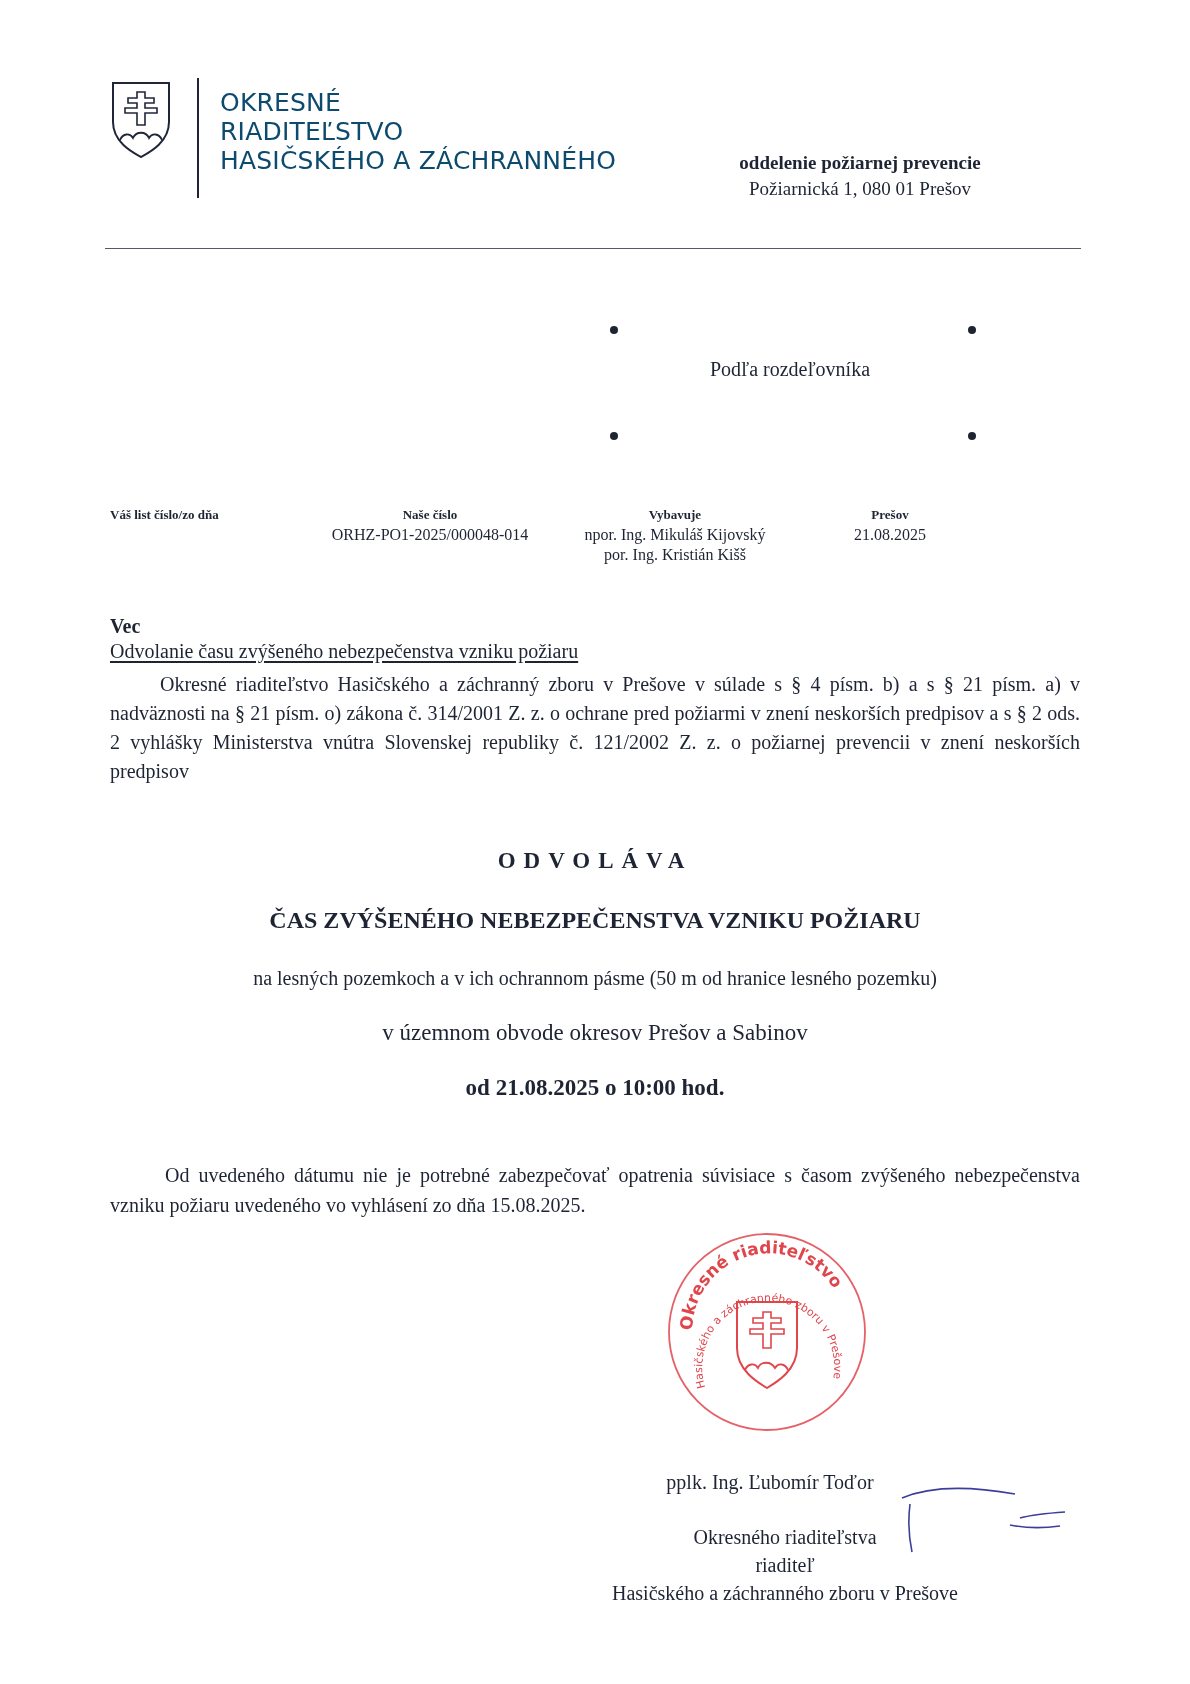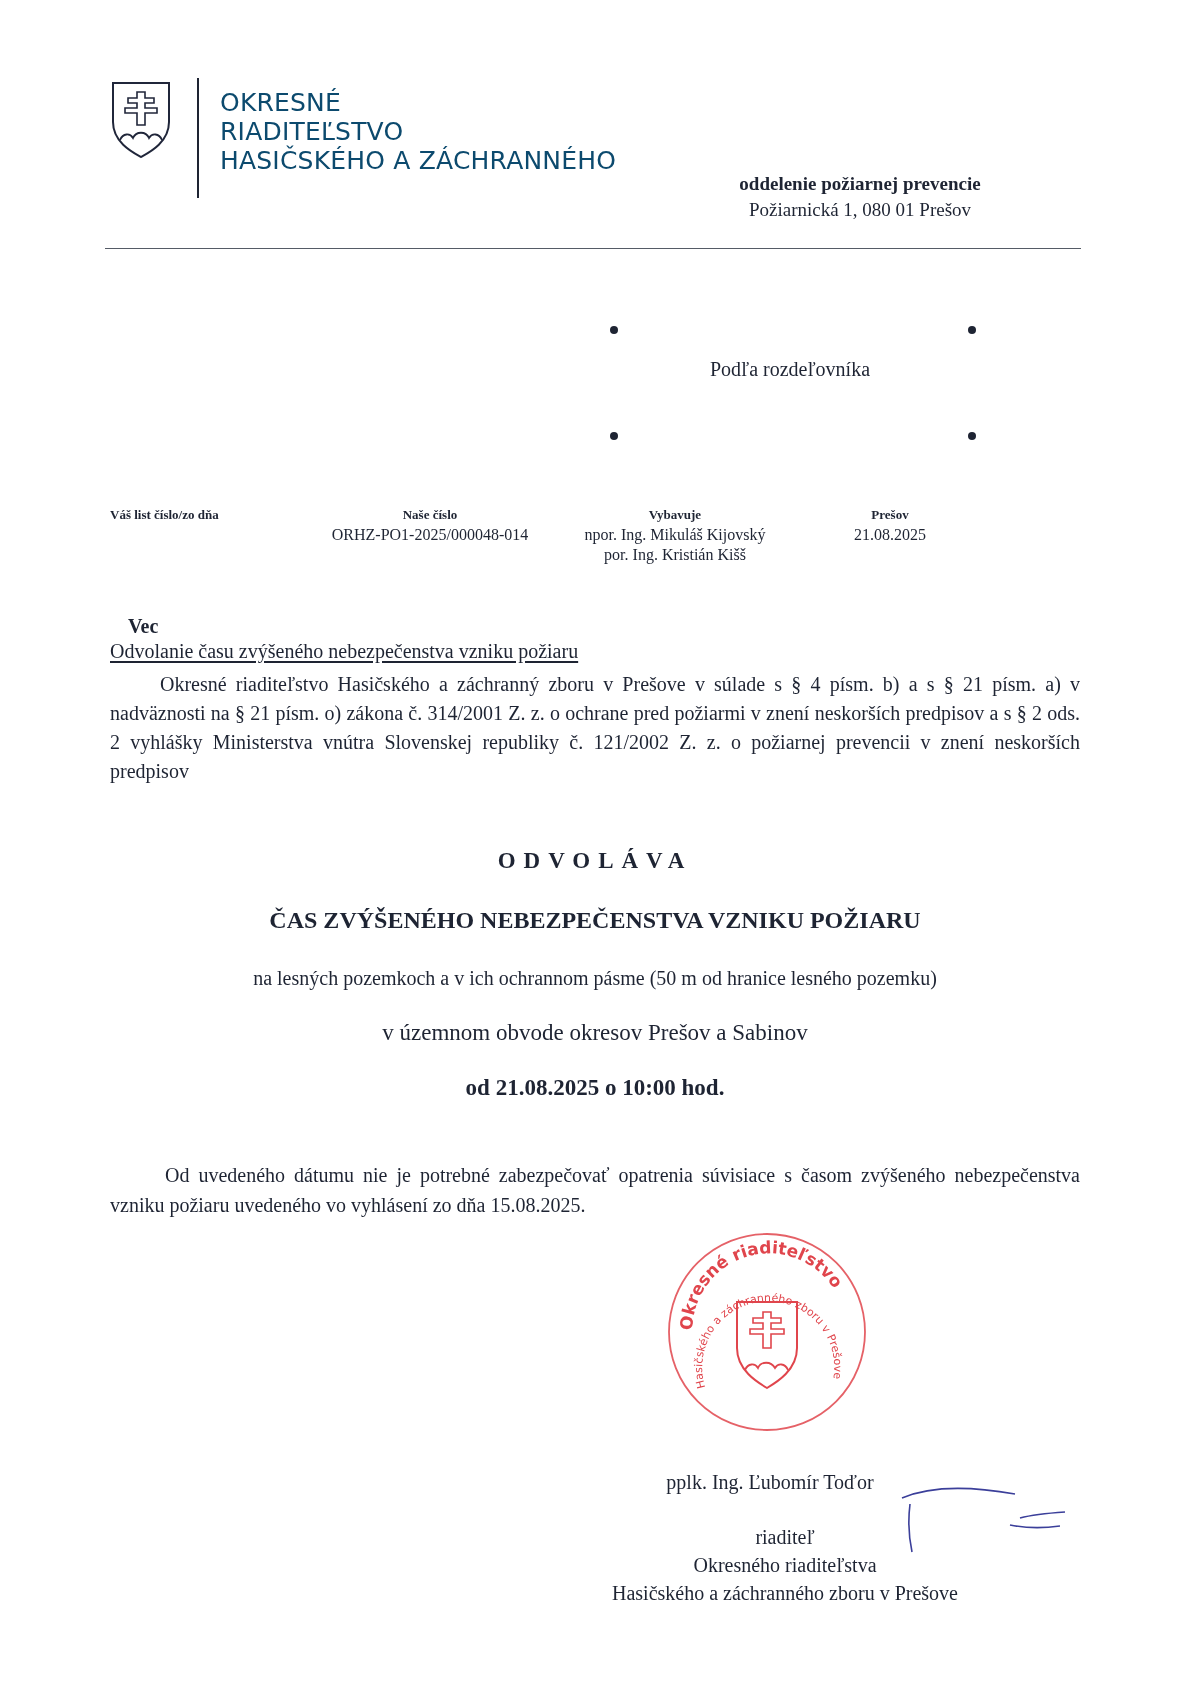--- a/index.html
+++ b/index.html
@@ -5,38 +5,38 @@
   html, body { margin: 0; padding: 0; background: #ffffff; }
   body { width: 1190px; height: 1684px; position: relative; overflow: hidden;
          font-family: "Liberation Serif", serif; color: #1e2433; }
   .abs { position: absolute; }
 
   
   .crest { left: 110px; top: 80px; width: 62px; height: 80px; }
   .vbar { left: 197px; top: 78px; width: 2px; height: 120px; background: #1e2433; }
   .org-name { left: 220px; top: 80px; font-size: 25px; line-height: 29px; letter-spacing: 0.2px; color: #0c4a6e; font-family: "DejaVu Sans", sans-serif; font-weight: normal; margin-top: 8px; }
   .org-name div { white-space: nowrap; }
-  .dept { left: 690px; top: 171px; width: 340px; text-align: center; font-size: 19px; line-height: 26px; }
+  .dept { left: 690px; top: 150px; width: 340px; text-align: center; font-size: 19px; line-height: 26px; }
   .dept .b { font-weight: bold; }
   .hrule { left: 105px; top: 248px; width: 976px; height: 1px; background: #555b66; }
 
   
   .dot { width: 8px; height: 8px; border-radius: 50%; background: #1e2433; }
   .addressee { left: 600px; top: 358px; width: 380px; text-align: center; font-size: 20px; font-weight: normal; }
 
   
   .ref { font-size: 16px; line-height: 20px; text-align: center; }
   .ref .lbl { font-weight: bold; font-size: 13px; }
   .ref-1 { left: 110px; top: 505px; text-align: center; }
   .ref-2 { left: 305px; top: 505px; width: 250px; }
   .ref-3 { left: 565px; top: 505px; width: 220px; }
   .ref-4 { left: 840px; top: 505px; width: 100px; }
 
   
-  .vec-label { left: 128px; top: 615px; font-size: 20px; font-weight: bold; }
+  .vec-label { left: 110px; top: 615px; font-size: 20px; font-weight: bold; }
   .vec-subj { left: 110px; top: 640px; font-size: 20px; text-decoration: underline; text-underline-offset: 3px; }
   .body-p { left: 110px; top: 670px; width: 970px; font-size: 20px; line-height: 29px; text-align: justify; }
   .body-p .indent { display: inline-block; width: 50px; }
 
   .center { left: 110px; width: 970px; text-align: center; }
   .h-odvolava { top: 848px; font-size: 23px; font-weight: bold; letter-spacing: 8px; }
   .h-cas { top: 907px; font-size: 24px; font-weight: bold; }
   .h-lesne { top: 967px; font-size: 20px; }
   .h-obvod { top: 1020px; font-size: 23px; font-weight: normal; }
   .h-od { top: 1075px; font-size: 23px; font-weight: bold; }
@@ -128,16 +128,16 @@
 </svg>
 
 <div class="abs sig-name">pplk. Ing.  Ľubomír Toďor</div>
 <svg class="abs signature" viewBox="0 0 170 90">
   <path d="M2 18 C30 6 70 6 115 14" fill="none" stroke="#3b3f9a" stroke-width="1.6"></path>
   <path d="M10 24 C8 40 9 58 12 72" fill="none" stroke="#3b3f9a" stroke-width="1.6"></path>
   <path d="M110 45 C125 48 145 48 160 46" fill="none" stroke="#3b3f9a" stroke-width="1.6"></path>
   <path d="M120 38 C135 34 150 33 165 32" fill="none" stroke="#3b3f9a" stroke-width="1.6"></path>
 </svg>
 <div class="abs sig-role">
+  <div>Okresného riaditeľstva</div>
   <div>riaditeľ</div>
-  <div>Okresného riaditeľstva</div>
   <div>Hasičského a záchranného zboru v Prešove</div>
 </div>
 
 </body></html>

